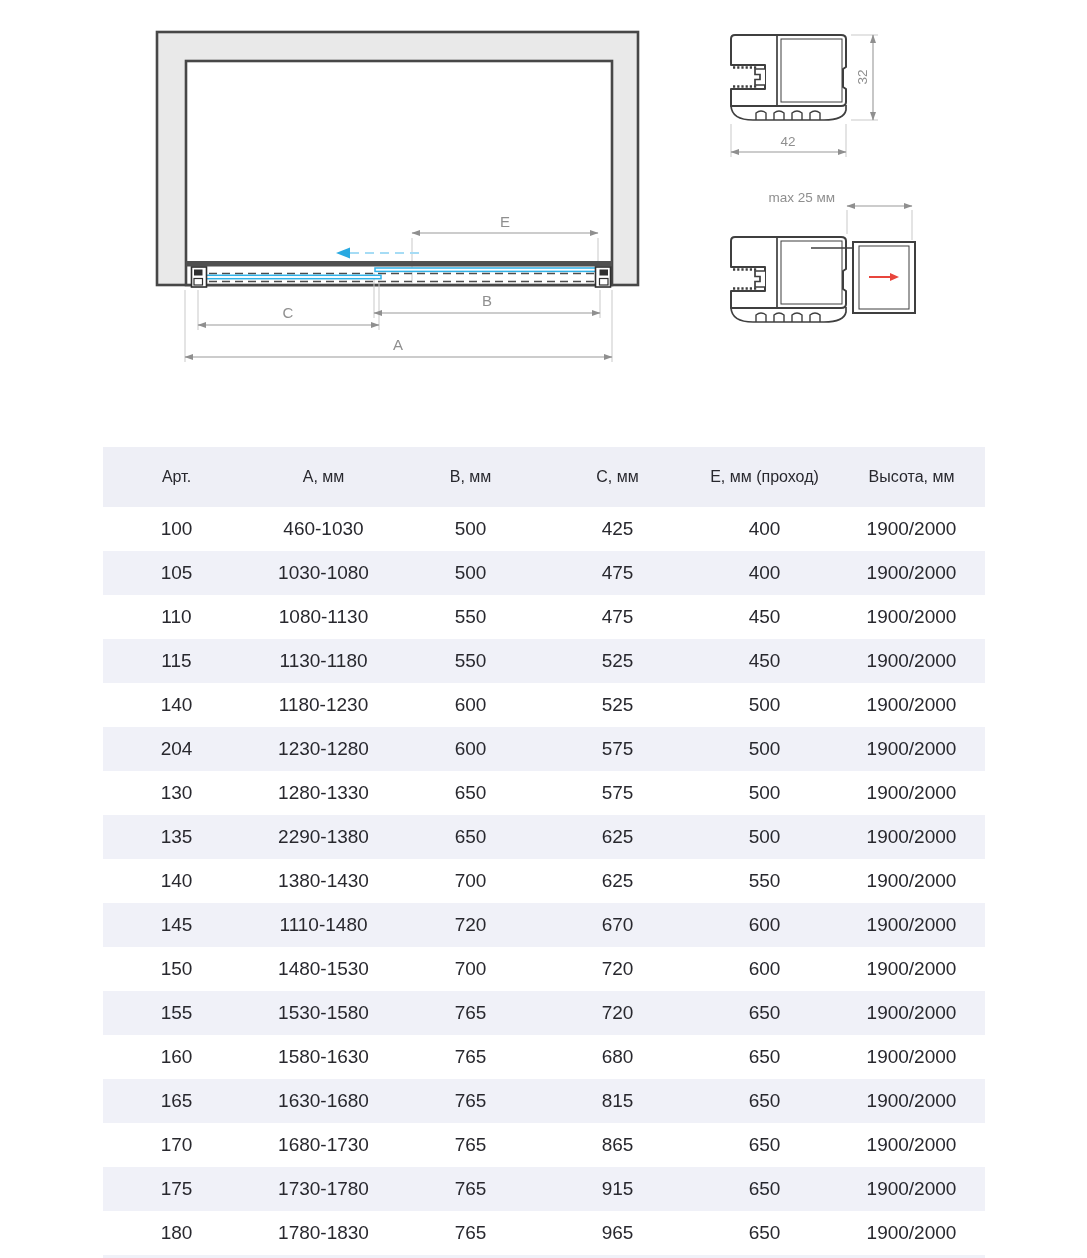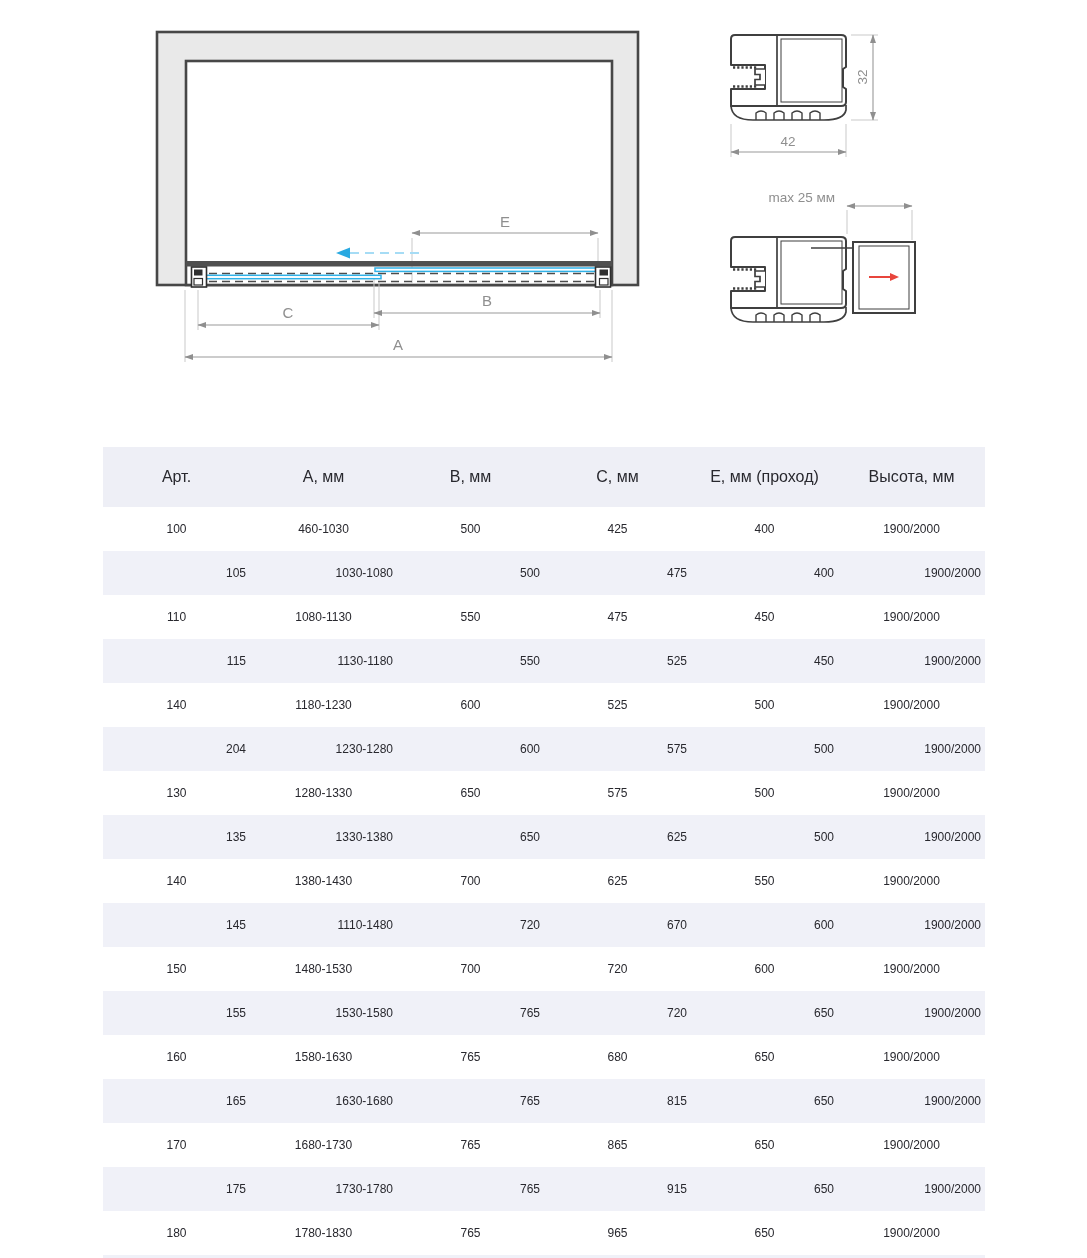--- a/index.html
+++ b/index.html
@@ -15,24 +15,24 @@
     position:absolute;left:103px;top:447px;width:882px;
     color:#28282e;
   }
   .thead{
     display:grid;grid-template-columns:repeat(6,1fr);
     background:#eeeff6;height:60px;align-items:center;
     font-size:16px;font-weight:400;text-align:center;
   }
   .trow{
     display:grid;grid-template-columns:repeat(6,1fr);
-    height:44px;align-items:center;font-size:12px;text-align:center;
+    height:44px;align-items:center;font-size:19px;text-align:center;
     background:#ffffff;
   }
-  .trow.alt{background:#f0f1f8;text-align:right;}
+  .trow.alt{background:#f0f1f8;}
   .tcell,.hcell{padding:0 4px;white-space:nowrap;}
 </style>
 </head>
 <body>
 
 <svg class="diagram-area" width="1087" height="435" viewBox="0 0 1087 435">
   <defs>
     <marker id="dArr" markerWidth="9" markerHeight="8" refX="8" refY="3" orient="auto-start-reverse" markerUnits="userSpaceOnUse">
       <path d="M0,0 L8.5,3 L0,6 Z" fill="#8f8f8f"></path>
     </marker>
@@ -202,21 +202,21 @@
       <div class="trow">
         <div class="tcell">130</div>
         <div class="tcell">1280-1330</div>
         <div class="tcell">650</div>
         <div class="tcell">575</div>
         <div class="tcell">500</div>
         <div class="tcell">1900/2000</div>
       </div>
       <div class="trow alt">
         <div class="tcell">135</div>
-        <div class="tcell">1330-1380</div>
+        <div class="tcell">2290-1380</div>
         <div class="tcell">650</div>
         <div class="tcell">625</div>
         <div class="tcell">500</div>
         <div class="tcell">1900/2000</div>
       </div>
       <div class="trow">
         <div class="tcell">140</div>
         <div class="tcell">1380-1430</div>
         <div class="tcell">700</div>
         <div class="tcell">625</div>

